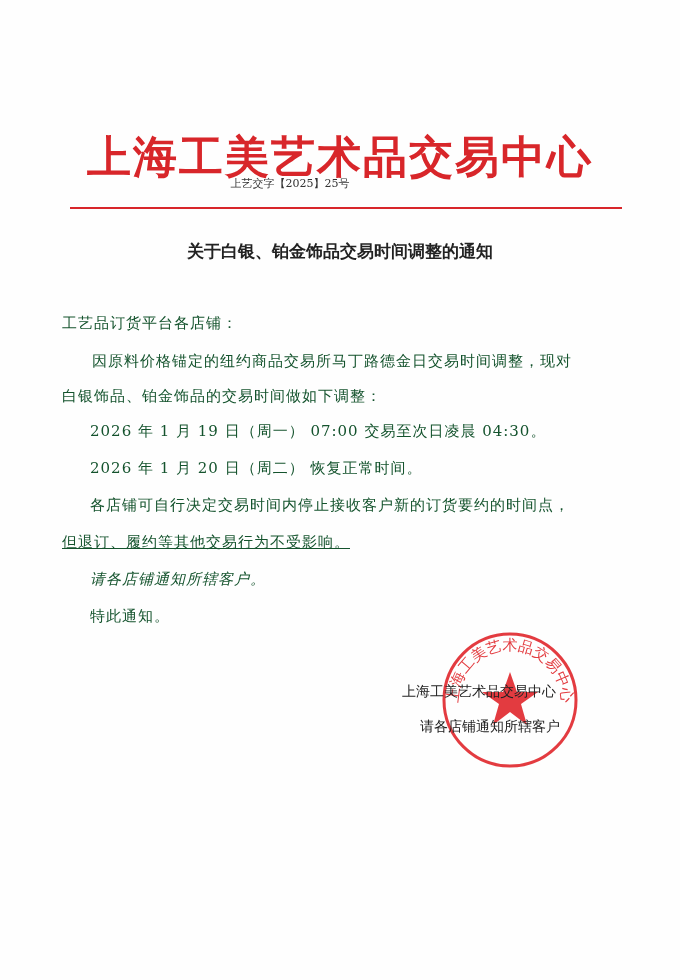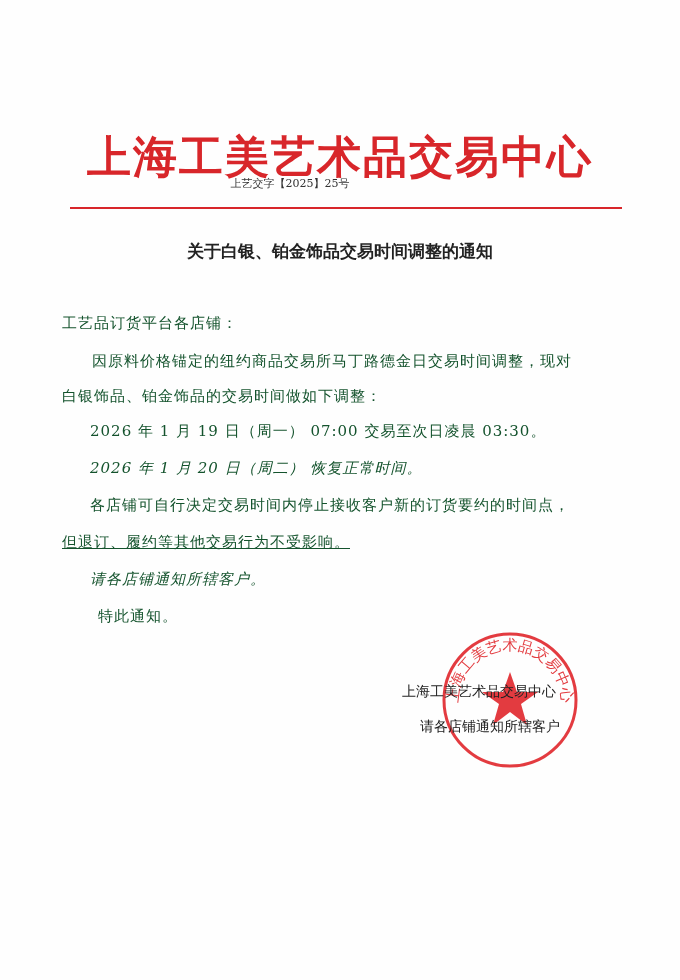--- a/index.html
+++ b/index.html
@@ -35,26 +35,26 @@
 
 <div class="masthead">上海工美艺术品交易中心</div>
 <div class="docno">上艺交字【2025】25号</div>
 <div class="redline"></div>
 
 <div class="title">关于白银、铂金饰品交易时间调整的通知</div>
 
 <div class="para" style="left:62px;top:314px;">工艺品订货平台各店铺：</div>
 <div class="para" style="left:92px;top:352px;">因原料价格锚定的纽约商品交易所马丁路德金日交易时间调整，现对</div>
 <div class="para" style="left:62px;top:387px;">白银饰品、铂金饰品的交易时间做如下调整：</div>
-<div class="para" style="left:90px;top:422px;">2026 年 1 月 19 日（周一） 07:00 交易至次日凌晨 03:30。</div>
-<div class="para" style="left:90px;top:459px;font-style:italic;">2026 年 1 月 20 日（周二） 恢复正常时间。</div>
+<div class="para" style="left:90px;top:422px;">2026 年 1 月 19 日（周一） 07:00 交易至次日凌晨 04:30。</div>
+<div class="para" style="left:90px;top:459px;">2026 年 1 月 20 日（周二） 恢复正常时间。</div>
 <div class="para" style="left:90px;top:496px;">各店铺可自行决定交易时间内停止接收客户新的订货要约的时间点，</div>
 <div class="para" style="left:62px;top:533px;text-decoration:underline;">但退订、履约等其他交易行为不受影响。</div>
 <div class="para" style="left:90px;top:570px;font-style:italic;">请各店铺通知所辖客户。</div>
-<div class="para" style="left:98px;top:607px;">特此通知。</div>
+<div class="para" style="left:90px;top:607px;">特此通知。</div>
 
 <svg class="seal" viewBox="0 0 140 140">
   <defs>
     <path id="sealArc" d="M 22 92 A 52 52 0 1 1 118 92"></path>
   </defs>
   <circle cx="70" cy="70" r="66" fill="none" stroke="#e0262b" stroke-width="3" opacity="0.9"></circle>
   <text font-size="15" fill="#e0262b" font-family="DejaVu Sans, sans-serif" opacity="0.9">
     <textPath href="#sealArc" startOffset="50%" text-anchor="middle">上海工美艺术品交易中心</textPath>
   </text>
   <polygon points="70,42 77,62 98,62 81,74 87,95 70,82 53,95 59,74 42,62 63,62" fill="#e0262b" opacity="0.9"></polygon>

